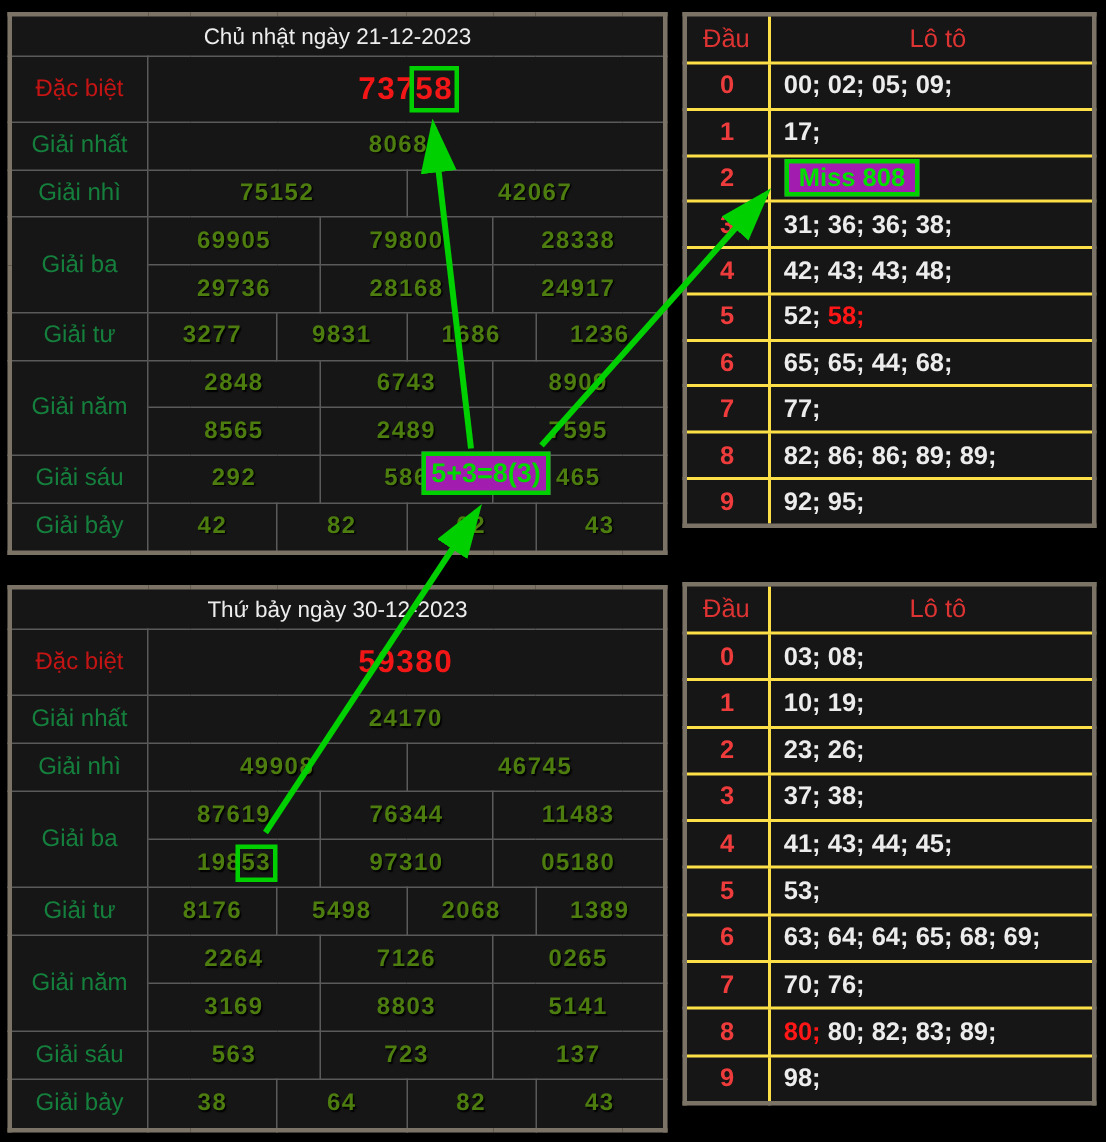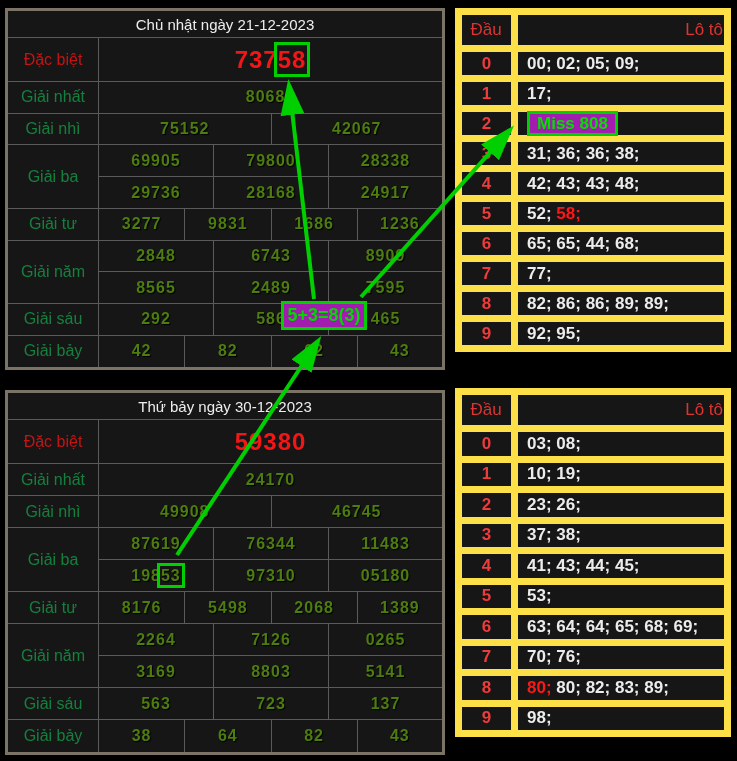--- a/index.html
+++ b/index.html
@@ -15,27 +15,27 @@
   #result-1{left:5px;top:390px;width:440px;height:365px;}
   #loto-0{left:455px;top:8px;width:276px;height:344px;}
   #loto-1{left:455px;top:388px;width:276px;height:349px;}
 
   .result-table td{border:1px solid #5a5a5a;text-align:center;padding:1px 0;overflow:visible;}
   .rt-title{font-size:15px;color:#ededed;height:24px;font-weight:normal;}
   .label{font-size:16px;color:#15803d;}
   .red-label{color:#c41414;}
   .num{font-size:16px;font-weight:bold;color:#4d7c0f;letter-spacing:1px;text-shadow:1px 1px 1px #000;white-space:nowrap;}
   .special-row{height:44px;margin-left:28px;}
-  .special-num{font-size:24px;color:#f21616;text-shadow:none;}
+  .special-num{font-size:21px;color:#f21616;text-shadow:none;}
 
   .gb{outline:3px solid #00cf00;outline-offset:1px;}
   .red{color:#ff1616;}
 
-  .loto-table td{border:7px solid #fde047;overflow:visible;}
-  .lt-head{font-size:17px;color:#dd3333;text-align:right;padding-left:10px;height:28px;}
+  .loto-table td{border:2px solid #fde047;overflow:visible;}
+  .lt-head{font-size:17px;color:#dd3333;text-align:center;padding-left:10px;height:28px;}
   .lt-dau-head{text-align:center;padding-left:0;}
   .lt-dau{font-size:17px;font-weight:bold;color:#ee3b3b;text-align:center;}
   .lt-vals{font-size:17px;font-weight:bold;color:#ececec;text-align:left;padding-left:9px;white-space:nowrap;}
   .miss-box{background:#a21caf;border:3px solid #00cf00;color:#00e000;padding:0 7px;font-weight:bold;font-size:17px;}
 
   .formula-box{
     position:absolute;left:281px;top:301px;width:80px;height:23px;z-index:5;
     background:#a21caf;border:3px solid #00cf00;color:#00d800;
     font-size:18px;font-weight:bold;text-align:center;line-height:23px;
   }

